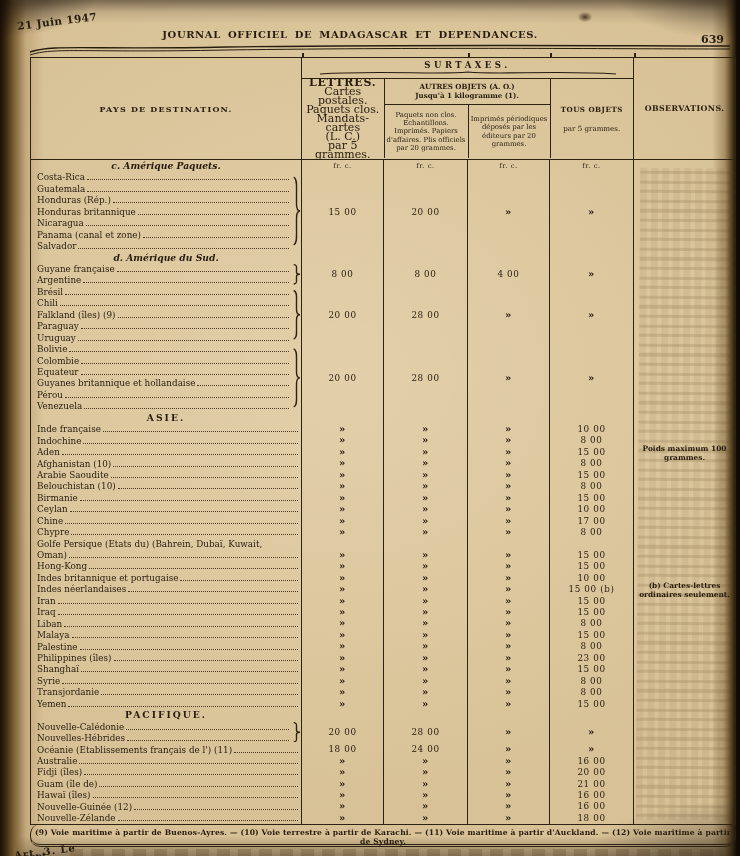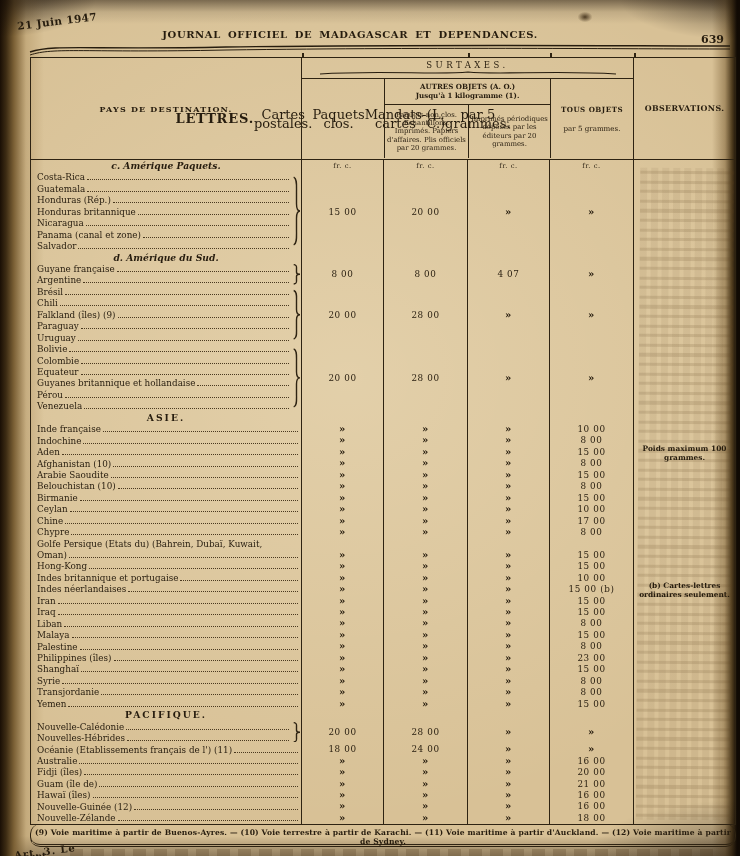--- a/index.html
+++ b/index.html
@@ -32,23 +32,23 @@
   .date{position:absolute;left:17px;top:15px;font-size:10.5px;font-weight:700;transform:rotate(-7deg);letter-spacing:.4px;}
   .title{position:absolute;left:70px;right:110px;top:29px;text-align:center;font-size:10px;font-weight:700;letter-spacing:.6px;word-spacing:3px;}
   .pageno{position:absolute;right:16px;top:33px;font-size:11px;font-weight:700;}
   .headrule{position:absolute;left:26px;top:42px;width:708px;height:14px;}
   
   .tbl{position:absolute;left:30px;top:57px;width:706px;border:1.5px solid var(--line);z-index:2;background:transparent;}
   .thead{display:flex;height:102px;border-bottom:1.5px solid var(--line);}
   .h-pays{width:270px;display:flex;align-items:center;justify-content:center;font-size:8px;font-weight:700;letter-spacing:1.2px;}
   .h-mid{width:332px;border-left:1px solid var(--line);}
   .surx{height:21px;display:flex;flex-direction:column;align-items:center;justify-content:center;border-bottom:1px solid var(--line);}
-  .surx .t{font-size:8.5px;font-weight:400;letter-spacing:3.5px;}
+  .surx .t{font-size:8.5px;font-weight:700;letter-spacing:3.5px;}
   .h-sub{display:flex;height:79px;}
-  .h-let{width:82px;display:flex;flex-direction:row;align-items:center;justify-content:center;text-align:center;font-size:13px;line-height:9px;padding:1px;}
+  .h-let{width:82px;display:flex;flex-direction:column;align-items:center;justify-content:center;text-align:center;font-size:11px;line-height:9px;padding:1px;}
   .h-let .b{font-weight:700;letter-spacing:.8px;}
   .ao{width:166px;border-left:1px solid var(--line);display:flex;flex-direction:column;}
   .ao-band{height:26px;border-bottom:1px solid var(--line);display:flex;flex-direction:column;align-items:center;justify-content:center;font-size:7.1px;font-weight:700;line-height:8.6px;text-align:center;}
   .ao-cells{display:flex;height:53px;}
   .ao-c{width:83px;font-size:6.9px;line-height:8.2px;text-align:center;display:flex;align-items:center;padding:1px 2px;}
   .ao-c2{width:82px;border-left:1px solid var(--line);}
   .h-tous{width:84px;border-left:1px solid var(--line);display:flex;flex-direction:column;align-items:center;justify-content:center;text-align:center;font-size:7.1px;line-height:9px;gap:10px;padding:2px;}
   .h-tous .b{font-weight:700;letter-spacing:.5px;}
   .h-obs{flex:1;border-left:1px solid var(--line);display:flex;align-items:center;justify-content:center;font-size:7.9px;font-weight:700;letter-spacing:.4px;}
   
@@ -240,21 +240,21 @@
               <path d="M1 3 C6 5 5 14 5 24 L5 40 C5 47 7 50 10 50 C7 50 5 53 5 60 L5 76 C5 86 6 95 1 97" fill="none" stroke="#2e2312" stroke-width="1.4" vector-effect="non-scaling-stroke"></path>
             </svg>
           </div>
           <div class="c c-v v0">
             <span class="val">8 00</span>
           </div>
           <div class="c c-v v1">
             <span class="val">8 00</span>
           </div>
           <div class="c c-v v2">
-            <span class="val">4 07</span>
+            <span class="val">4 00</span>
           </div>
           <div class="c c-v v3">
             <span class="val guil">»</span>
           </div>
           <div class="c c-obs"></div>
         </div>
         <div class="r grow" style="height: 57.25px;">
           <div class="c c-pays grp">
             <div class="lead">
               <span class="lbl">Brésil</span>

